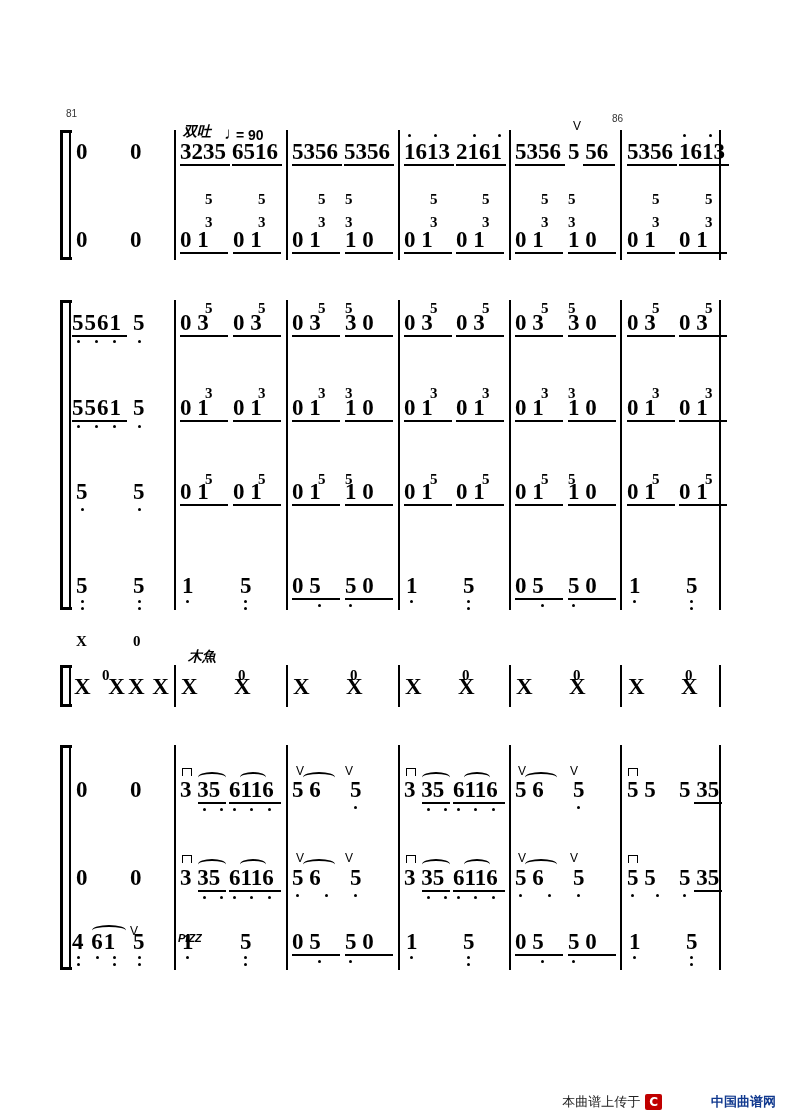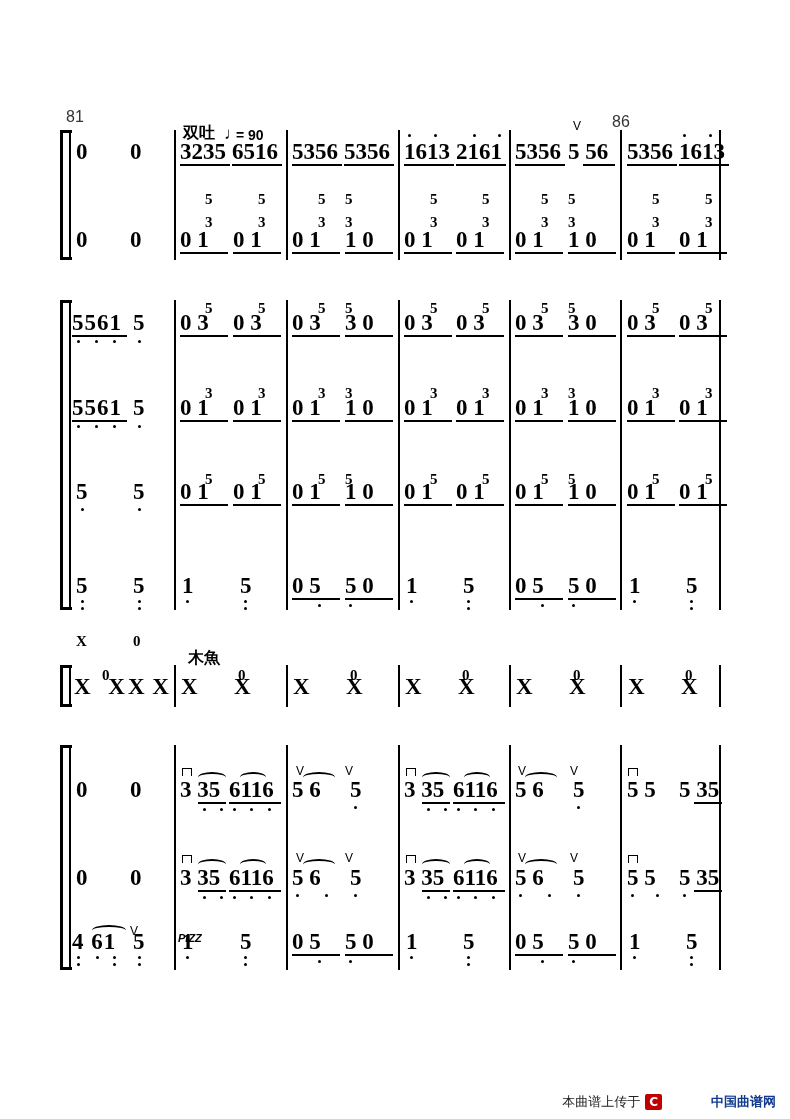--- a/index.html
+++ b/index.html
@@ -28,22 +28,22 @@
     position:absolute;
     font-family:"Liberation Serif", serif;
     font-size:23px;line-height:23px;font-weight:700;
     letter-spacing:0px;white-space:pre;
   }
   .note.small{font-size:15px;font-weight:700;}
   .label{
     position:absolute;font-size:14px;font-weight:700;
     font-family:"Liberation Sans", sans-serif;
   }
-  .cjk{font-family:"DejaVu Sans", sans-serif;font-size:16px;font-weight:700;position:absolute;}
-  .meas-num{position:absolute;font-size:16px;font-family:"Liberation Sans",sans-serif;color:#333;}
+  .cjk{font-family:"DejaVu Sans", sans-serif;font-size:14px;font-weight:700;position:absolute;font-style:italic;}
+  .meas-num{position:absolute;font-size:10px;font-family:"Liberation Sans",sans-serif;color:#333;}
   .tempo{position:absolute;font-size:14px;font-family:"Liberation Sans",sans-serif;font-weight:700;}
 
   
   .beam{position:absolute;height:2px;background:#000;}
   
   .dot{position:absolute;width:3px;height:3px;border-radius:50%;background:#000;}
 
   
   .slur{position:absolute;border-top:2px solid #000;border-radius:50%;height:9px;}
 

